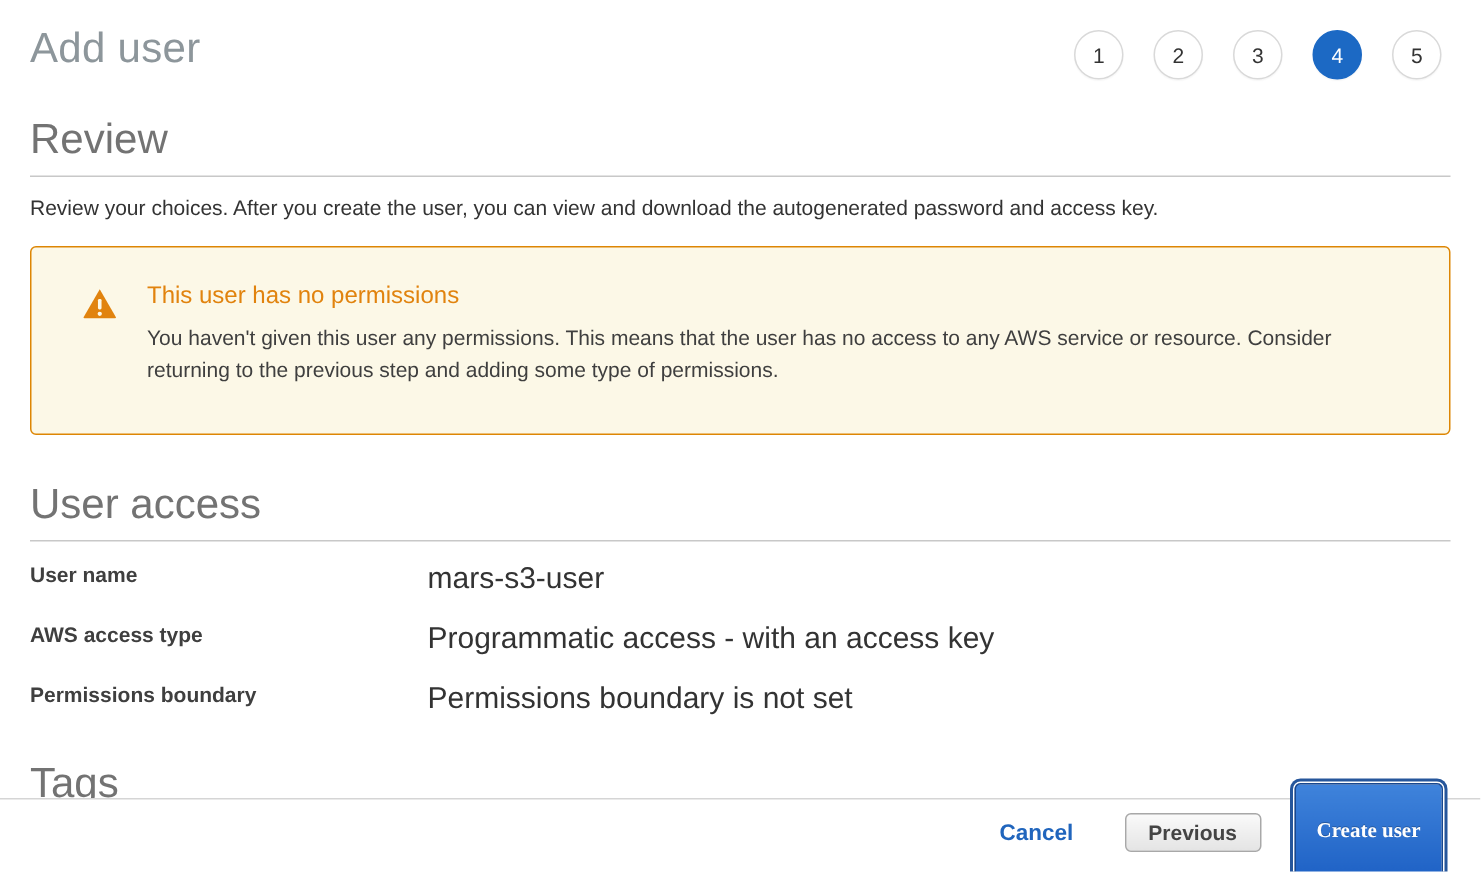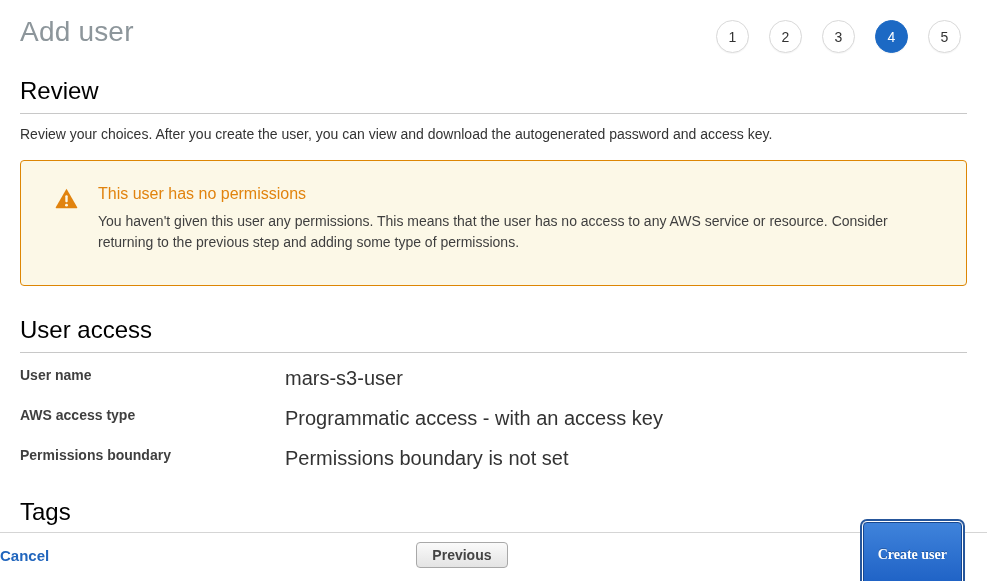--- a/index.html
+++ b/index.html
@@ -15,21 +15,21 @@
   .step-circle {
     width: 33px; height: 33px; border-radius: 50%;
     border: 1px solid #d9d9d9; background: #fff;
     display: flex; align-items: center; justify-content: center;
     font-size: 14px; color: #333; box-shadow: 0 1px 1px rgba(0,0,0,0.04);
   }
   .step-circle.active { background: #1c69c4; border-color: #1c69c4; color: #fff; }
 
   
   .section { padding: 0 20px; }
-  .section-heading { font-size: 24px; font-weight: 400; color: #000000; }
+  .section-heading { font-size: 28px; font-weight: 400; color: #737373; }
   .section-divider { border: none; border-top: 1px solid #c8c8c8; margin: 8px 0 0 0; }
 
   .review-section { margin-top: 24px; }
   .review-desc { font-size: 14px; color: #333; margin-top: 12px; }
 
   
   .warning-box {
     margin: 18px 20px 0 20px;
     background: #fcf8e7;
     border: 1px solid #dd8604;
@@ -51,21 +51,21 @@
   .detail-value { margin-left: 30px; font-size: 20px; color: #333; }
 
   
   .tags-section { margin-top: 28px; }
   .tags-empty { font-size: 14px; font-style: italic; color: #333; margin-top: 4px; }
 
   
   .footer {
     position: absolute; left: 0; right: 0; bottom: 0; height: 49px;
     border-top: 1px solid #d5d5d5;
-    display: flex; align-items: center; justify-content: space-between;
+    display: flex; align-items: center; justify-content: flex-end;
     padding: 0 22px 4px 0; gap: 18px; background: #fff;
   }
   .cancel-link { font-size: 15px; font-weight: bold; color: #2065bd; text-decoration: none; cursor: pointer; margin-right: 16px; }
   .btn-secondary {
     font-family: inherit; font-size: 14px; font-weight: bold; color: #444;
     background: linear-gradient(#fafafa, #e4e4e4);
     border: 1px solid #a8a8a8; border-radius: 4px;
     padding: 4px 15px; cursor: pointer;
   }
   .btn-primary {

